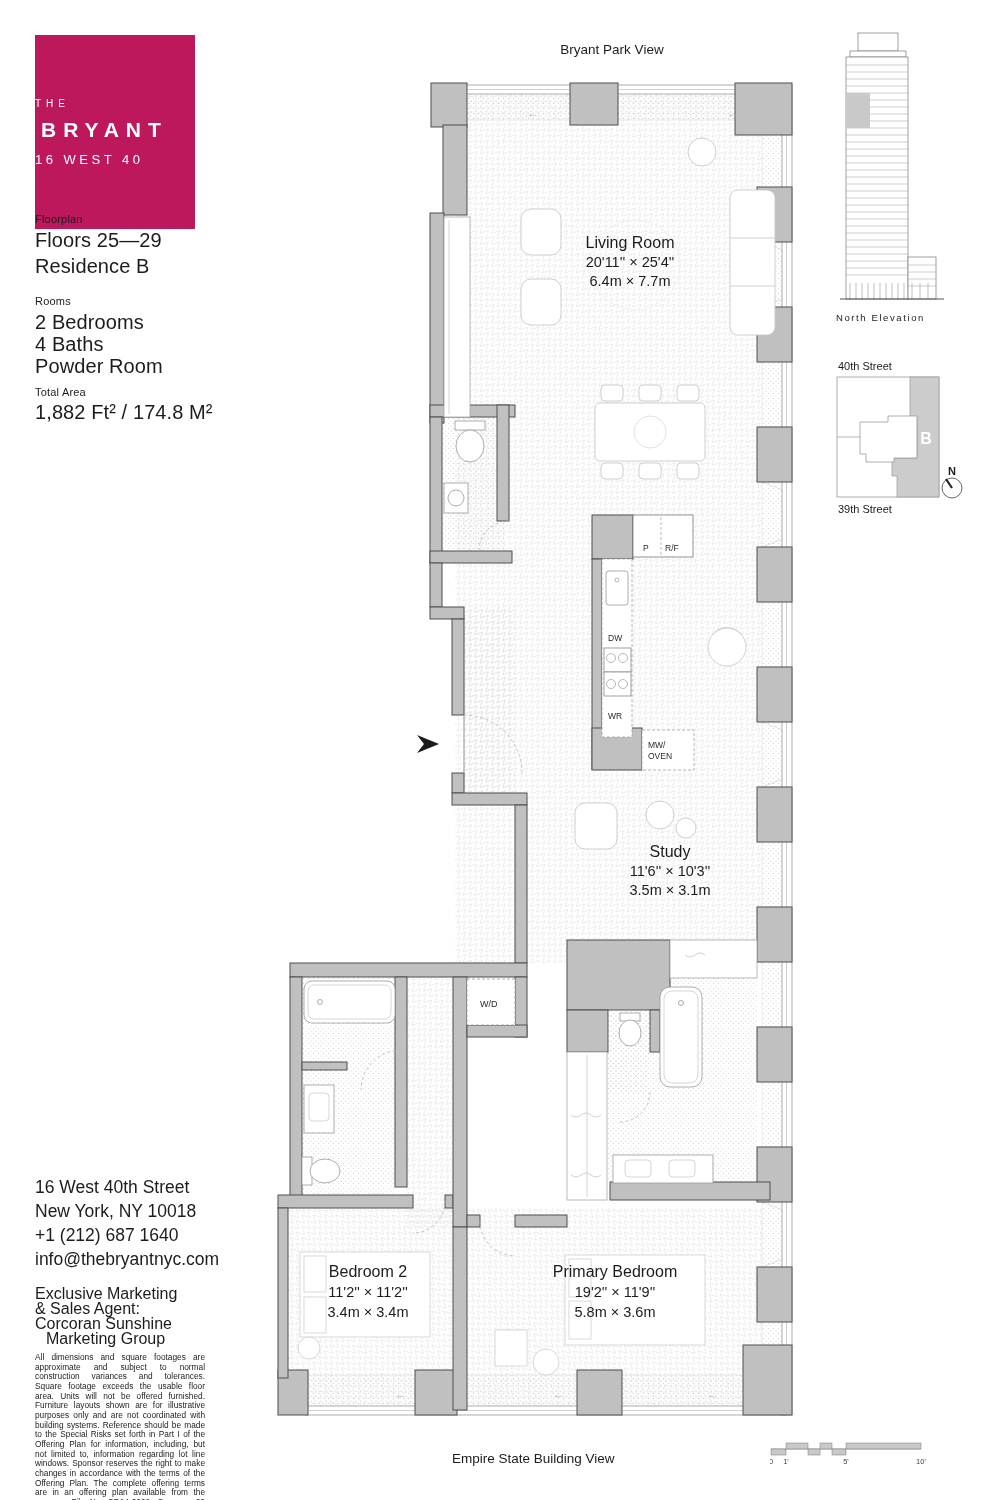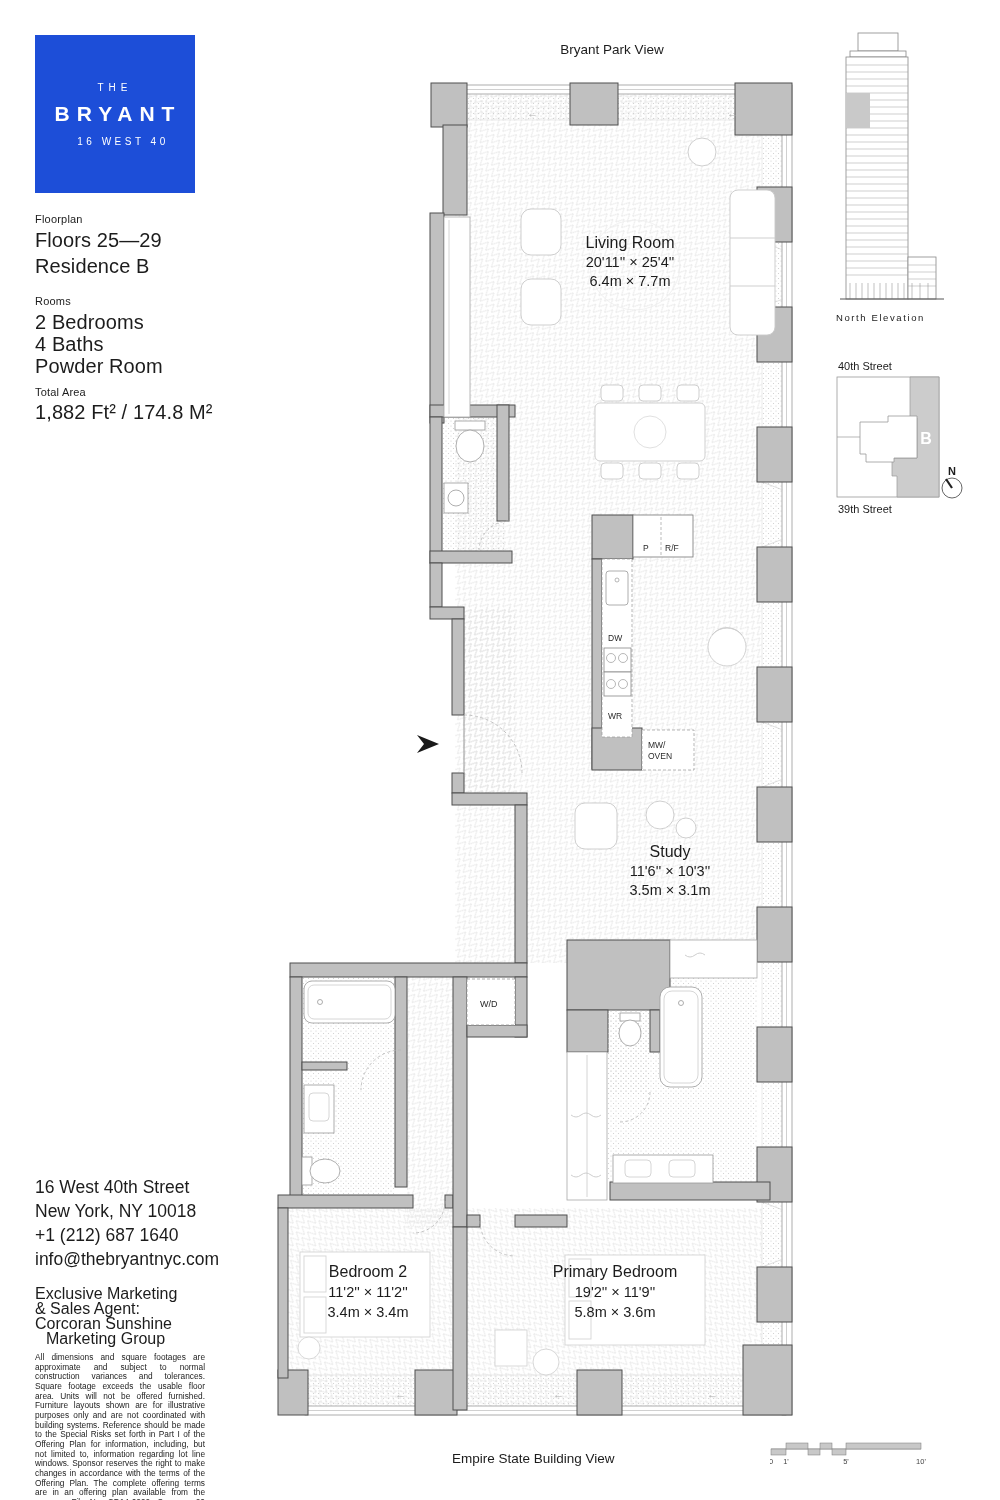--- a/index.html
+++ b/index.html
@@ -1,24 +1,24 @@
 <!DOCTYPE html>
 <html><head>
 <meta charset="utf-8">
 <style>
   html,body{margin:0;padding:0;}
   body{width:1000px;height:1500px;position:relative;background:#fff;
        font-family:"Liberation Sans", sans-serif;color:#1c1c1c;overflow:hidden;}
   .abs{position:absolute;}
   
-  .logo{left:35px;top:35px;width:160px;height:158px;background:#1d4ed8;color:#fff;
-        display:flex;flex-direction:column;align-items:center;justify-content:center;}
+  .logo{left:35px;top:35px;width:160px;height:194px;background:#be185d;color:#fff;
+        display:flex;flex-direction:column;justify-content:center;}
   .logo .l1{font-size:10px;letter-spacing:5px;margin-bottom:9px;}
   .logo .l2{font-size:21px;letter-spacing:7px;font-weight:bold;margin-bottom:10px;margin-left:6px;}
-  .logo .l3{font-size:10px;letter-spacing:3.5px;margin-left:16px;}
+  .logo .l3{font-size:13px;letter-spacing:3.5px;}
   
   .lbl{font-size:11px;letter-spacing:0.2px;}
   .big{font-size:20px;letter-spacing:0.1px;}
   .addr{font-size:17.5px;line-height:23.5px;}
   .agent{font-size:16px;line-height:15.2px;}
   .legal{font-size:8.3px;line-height:9.65px;text-align:justify;width:170px;}
   .cap{font-size:13.5px;}
   .smallcap{font-size:9.5px;letter-spacing:1.6px;}
   .street{font-size:11px;}
   svg text{font-family:"Liberation Sans", sans-serif;}

